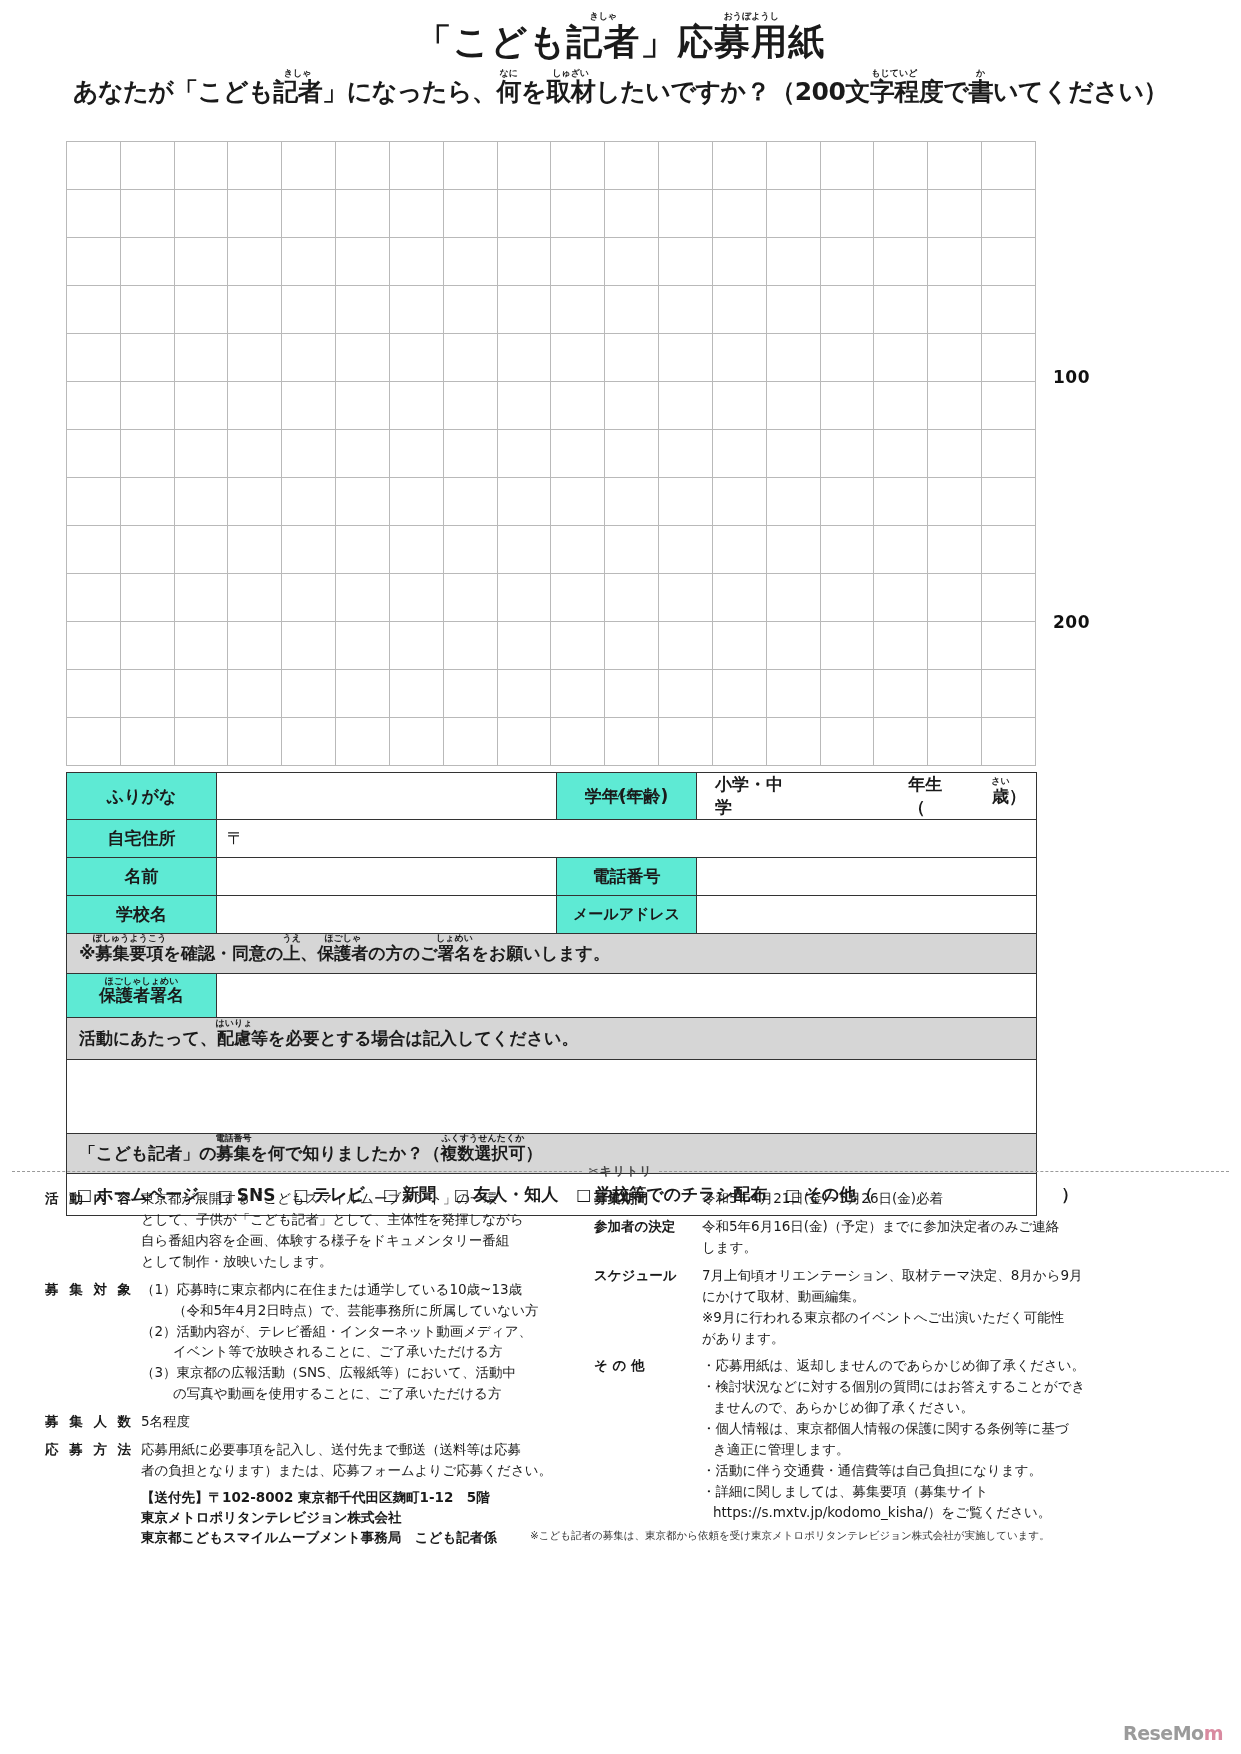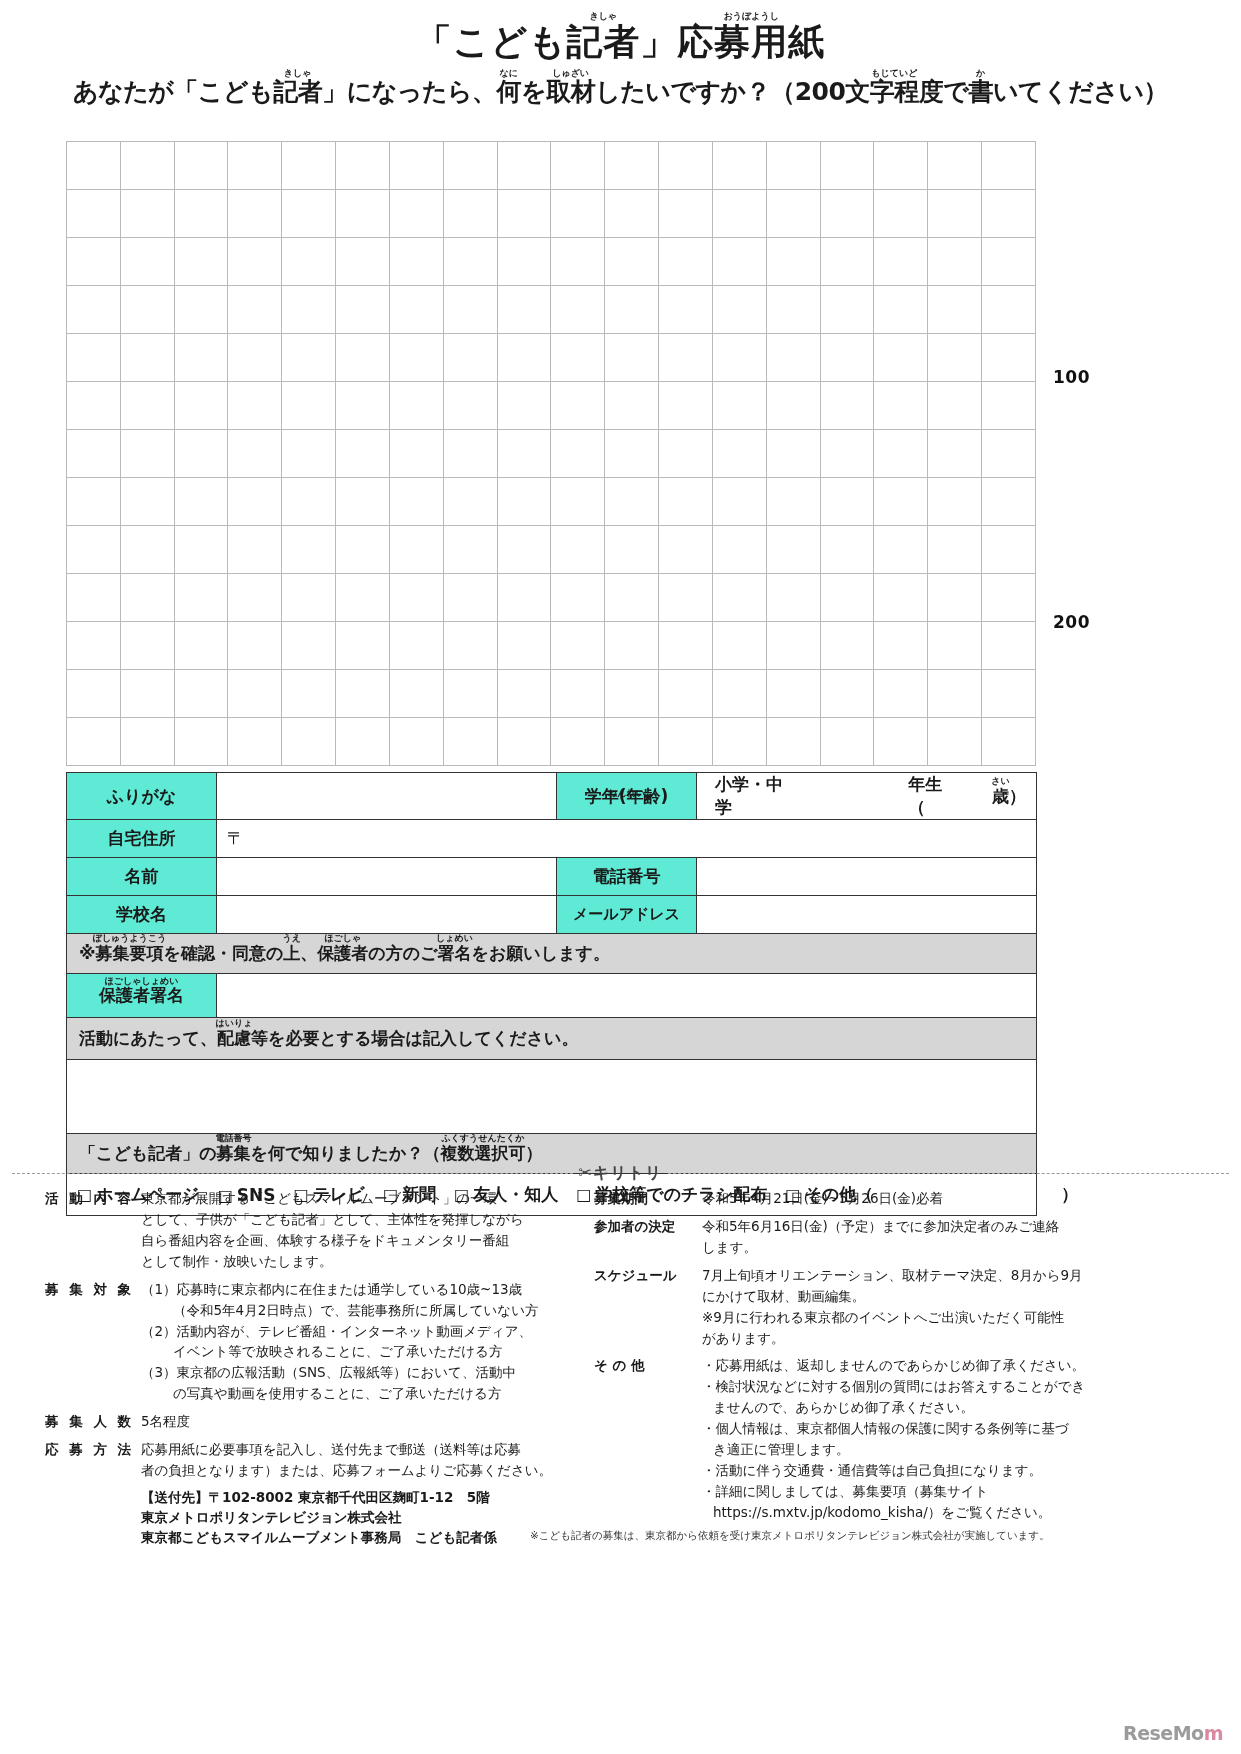--- a/index.html
+++ b/index.html
@@ -129,21 +129,21 @@
   .checks .opt { margin-right: 18px; }
 
   
   .kiritori {
     position:absolute;
     left: 12px;
     top: 1163px;
     width: 1217px;
     display:flex;
     align-items:center;
-    font-size: 16px;
+    font-size: 12px;
     font-weight:700;
     color:#444;
   }
   .kiritori .line { flex:1; border-top: 1px dashed #9a9a9a; }
   .kiritori .scissors { padding: 0 6px; white-space:nowrap; letter-spacing:1px;}
 
   
   .details {
     position:absolute;
     left: 45px;

